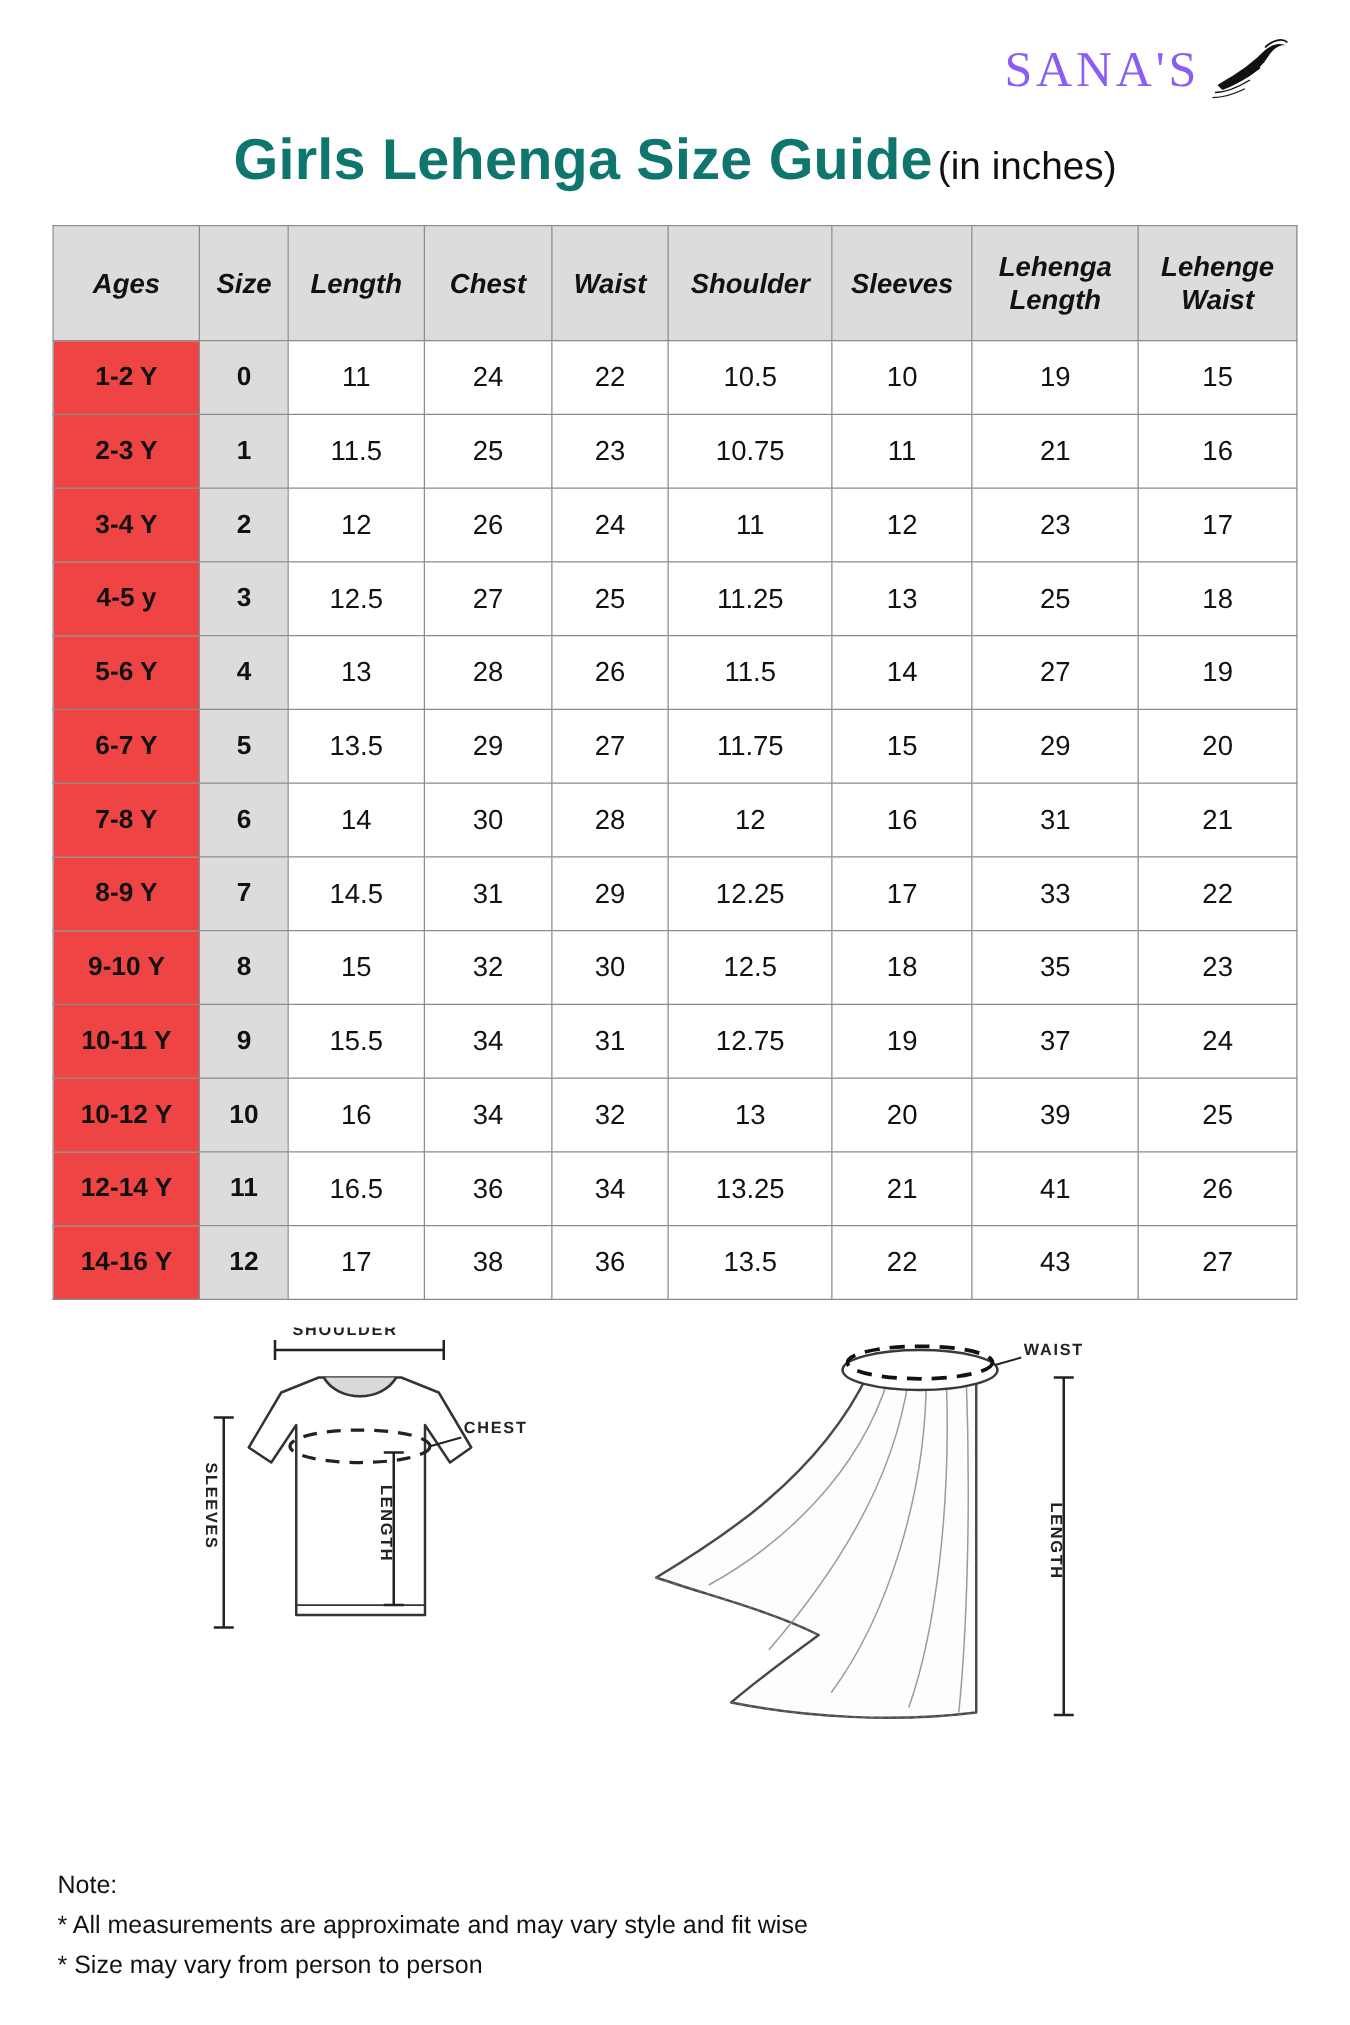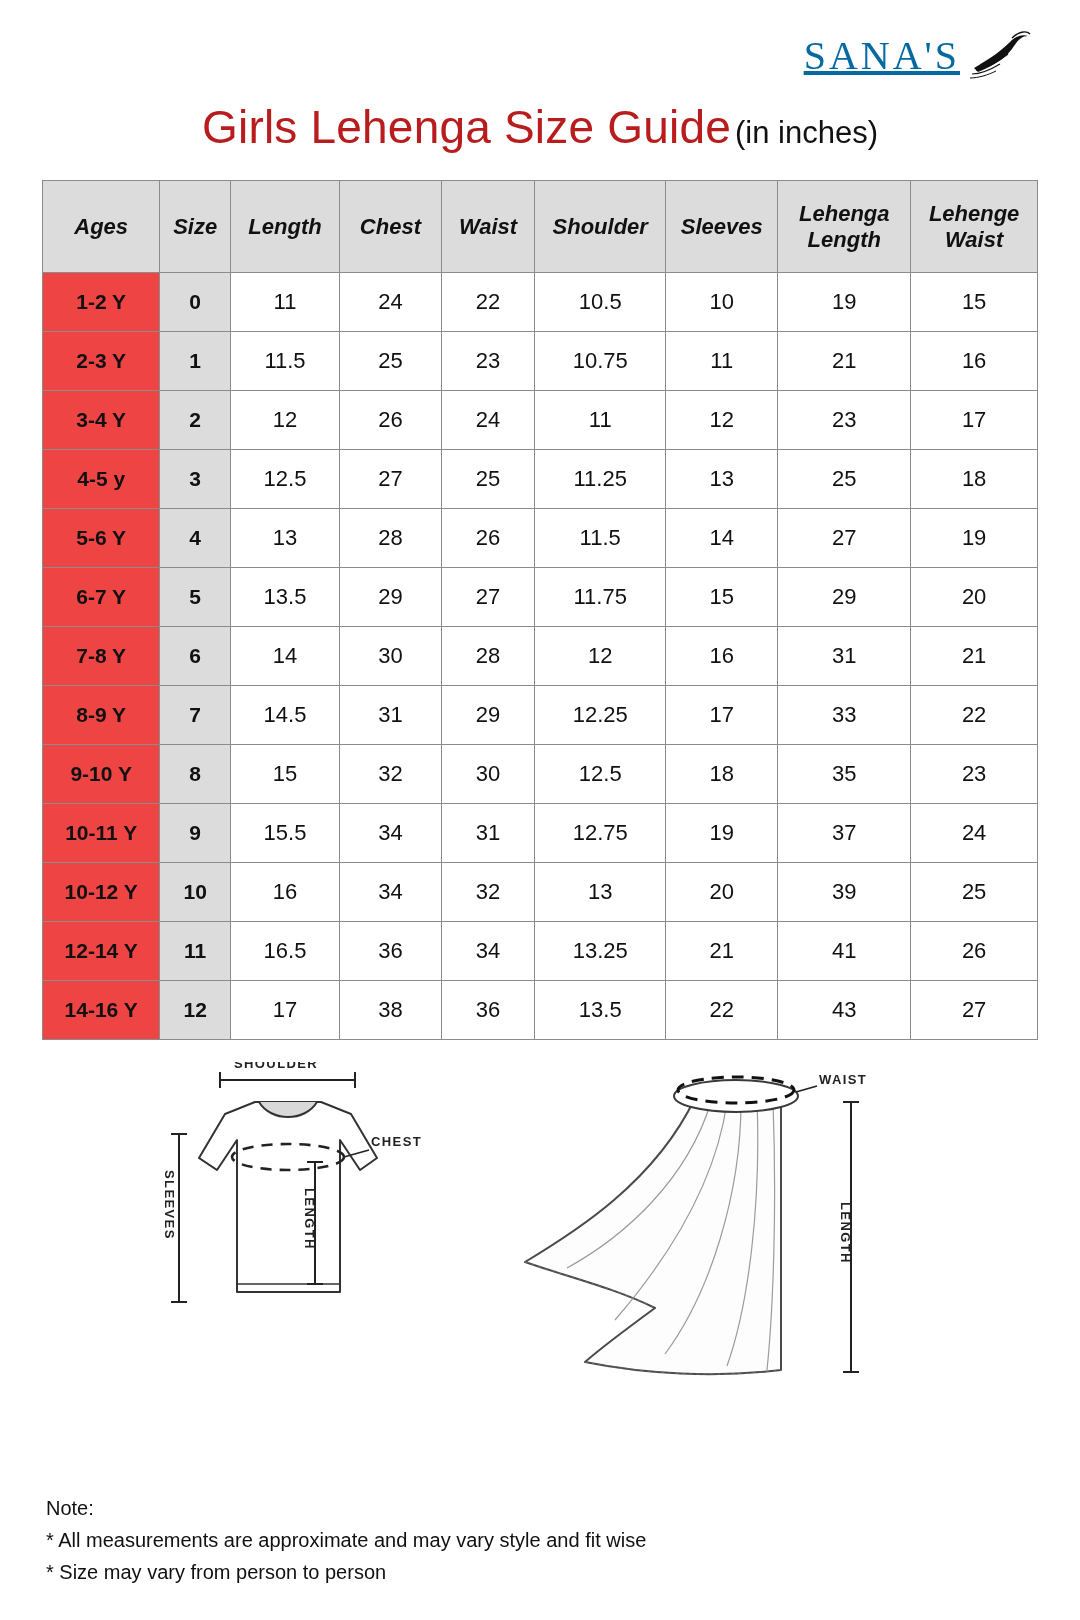--- a/index.html
+++ b/index.html
@@ -21,39 +21,38 @@
     width: 100%;
     padding: 28px 48px 0 0;
     display: flex;
     justify-content: flex-end;
     align-items: center;
   }
   .brand-wordmark {
     font-family: "Liberation Serif", serif;
     font-size: 40px;
     letter-spacing: 3px;
-    color: #0369a1;
+    color: #8b5cf6;
     font-weight: 400;
-    text-decoration: underline;
   }
   .brand-mark {
     margin-left: 8px;
     display: inline-block;
     line-height: 0;
   }
 
   
   .title-row {
     text-align: center;
     margin-top: 18px;
   }
   .title-main {
     font-size: 46px;
-    font-weight: 400;
-    color: #b91c1c;
+    font-weight: 700;
+    color: #0f766e;
     letter-spacing: 0.2px;
   }
   .title-sub {
     font-size: 31px;
     font-weight: 400;
     color: #111;
     margin-left: 4px;
   }
 
   

